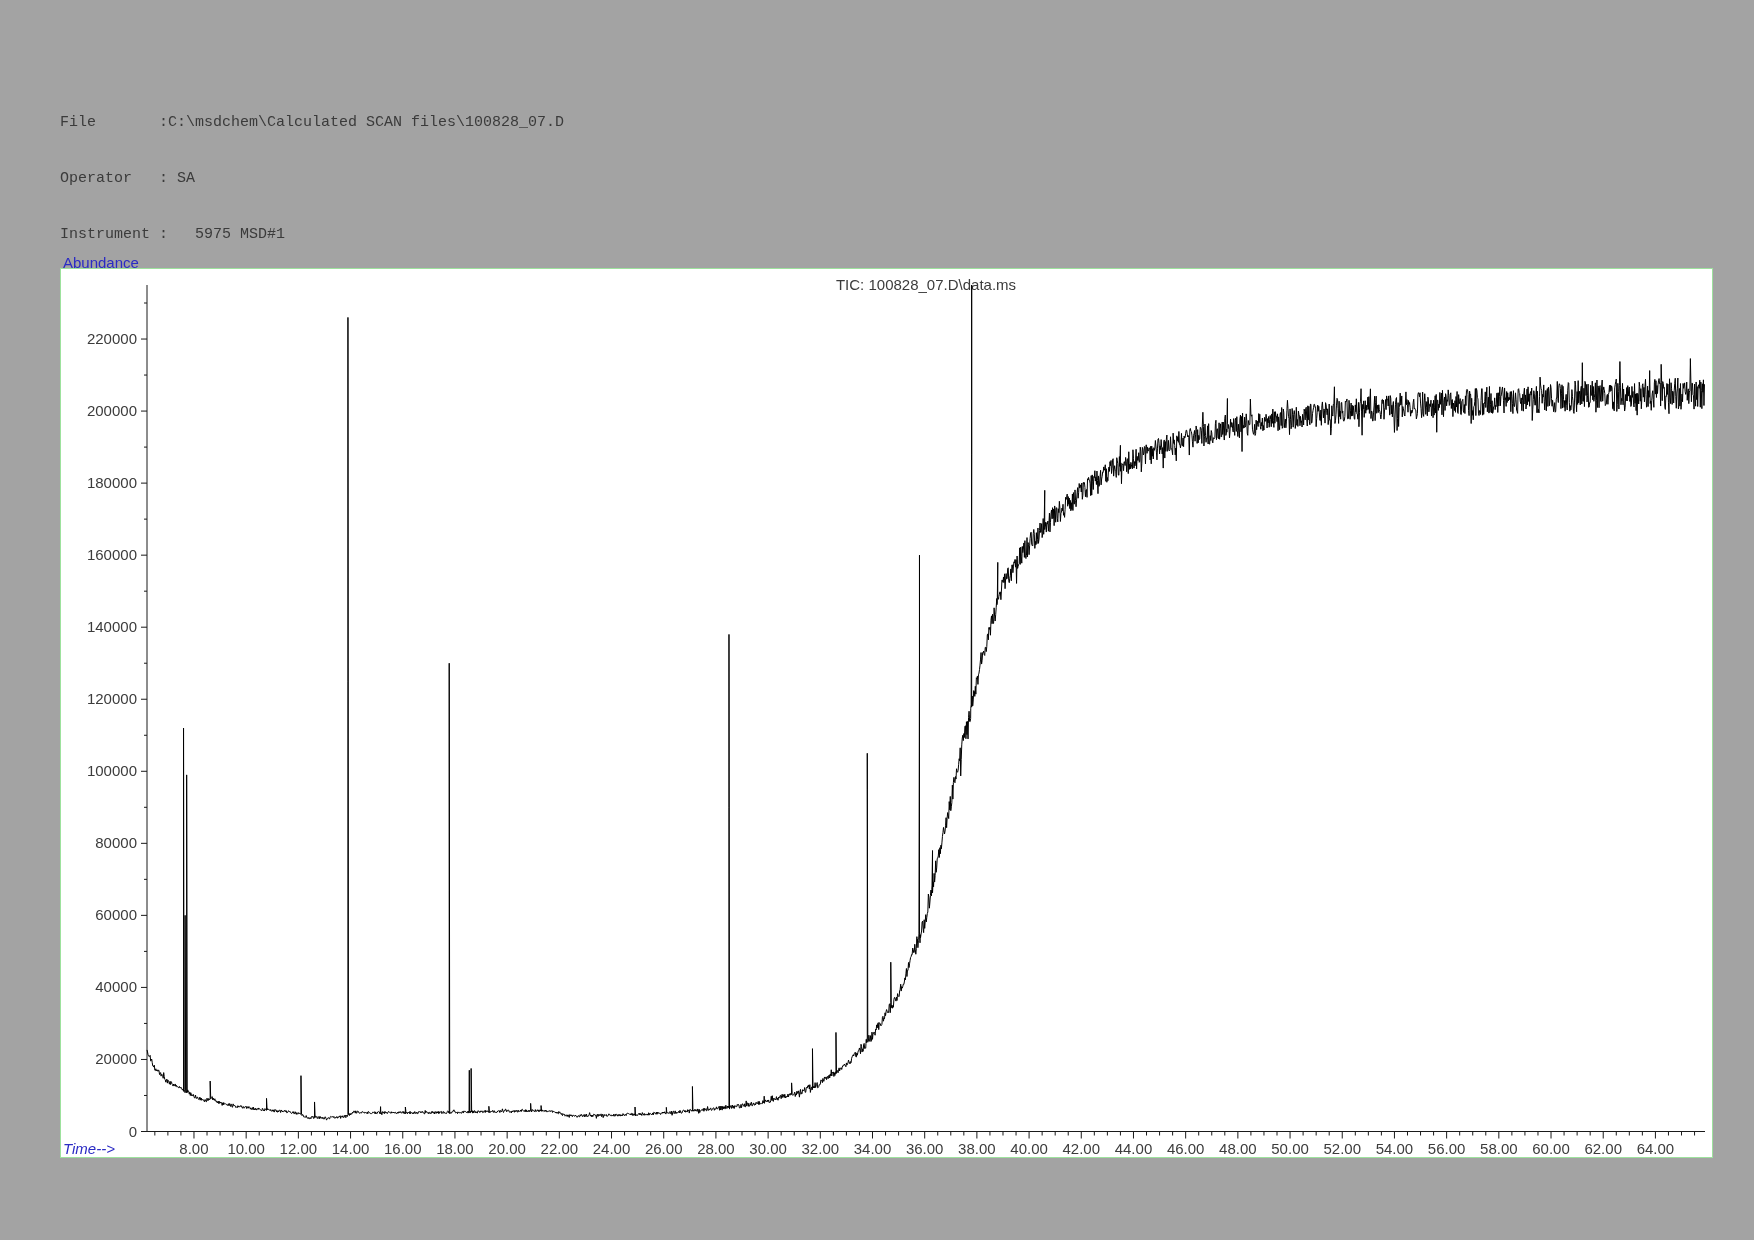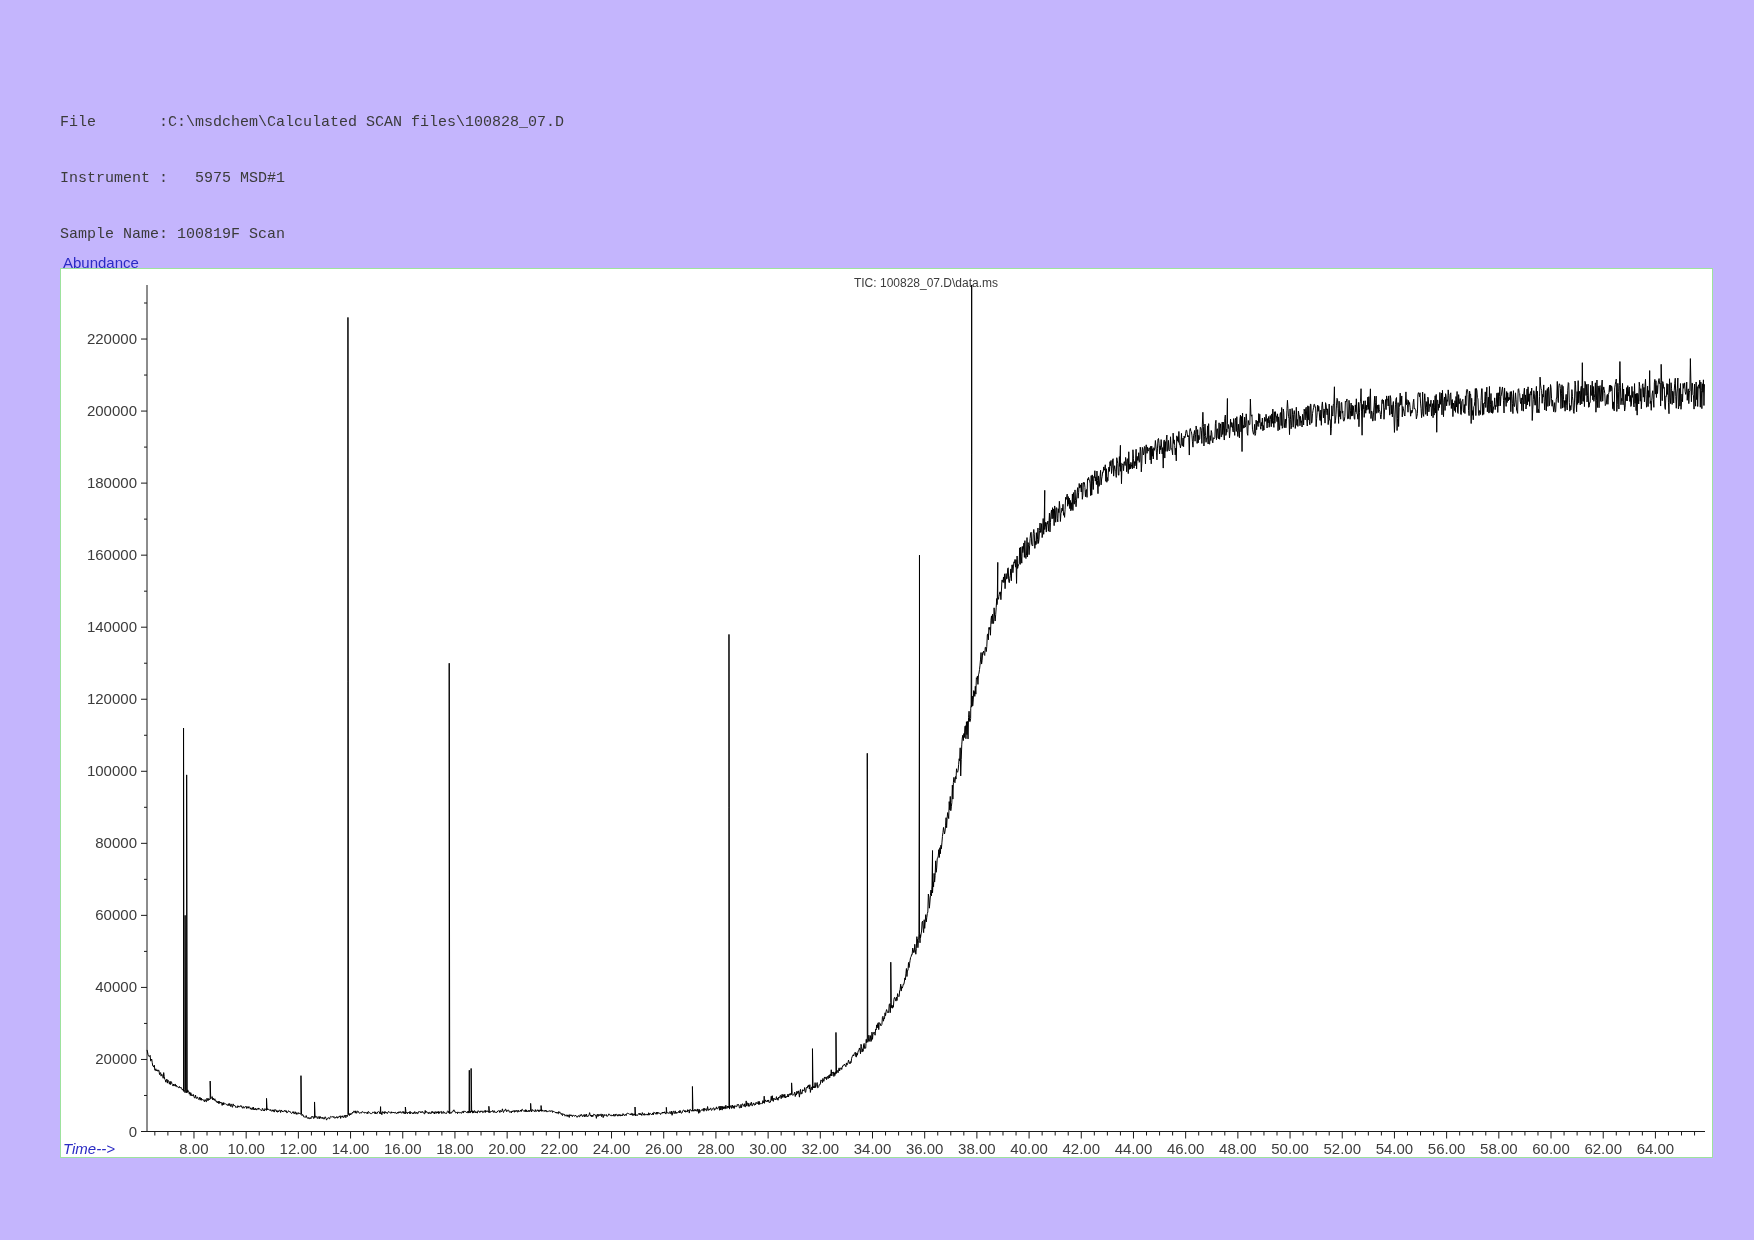--- a/index.html
+++ b/index.html
@@ -1,36 +1,37 @@
 <!DOCTYPE html>
 <html><head>
 <meta charset="utf-8">
 <style>
   html,body{margin:0;padding:0;background:#ffffff;}
-  .page{position:relative;width:1754px;height:1240px;background:#c4b5fd;overflow:hidden;
+  .page{position:relative;width:1754px;height:1240px;background:#a3a3a3;overflow:hidden;
         font-family:"Liberation Sans", sans-serif;}
   .header-block{position:absolute;left:60px;top:76px;
         font-family:"Liberation Mono","DejaVu Sans Mono",monospace;
         font-size:15px;line-height:18.8px;color:#3b3b3b;white-space:pre;}
   .chart-box{position:absolute;left:60px;top:268px;width:1651px;height:888px;
         border:1px solid #9de29d;background:#ffffff;}
   .abundance-label{position:absolute;left:63px;top:254px;font-size:15px;color:#2b2bc4;}
   .time-label{position:absolute;left:63px;top:1140px;font-size:15px;color:#2b2bc4;font-style:italic;}
   .plot-title{position:absolute;left:926px;top:276px;transform:translateX(-50%);
-        font-size:12px;color:#3c3c3c;white-space:pre;text-align:right;}
+        font-size:15px;color:#3c3c3c;white-space:pre;text-align:right;}
   svg#plot{position:absolute;left:61px;top:269px;}
   .tick-label-x,.tick-label-y{font-size:15px;fill:#3c3c3c;font-family:"Liberation Sans",sans-serif;}
 </style>
 </head>
 <body>
 
 <div class="page">
 
   <div class="header-block">
     <div>File       :C:\msdchem\Calculated SCAN files\100828_07.D</div>
+    <div>Operator   : SA</div>
     <div>Instrument :   5975 MSD#1</div>
     <div>Sample Name: 100819F Scan</div>
     <div>Misc Info  : 100819F VC 48 20m_Scan</div>
     <div>Vial Number: 7</div>
   </div>
 
   <div class="chart-box"></div>
 
   <div class="abundance-label">Abundance</div>
 

